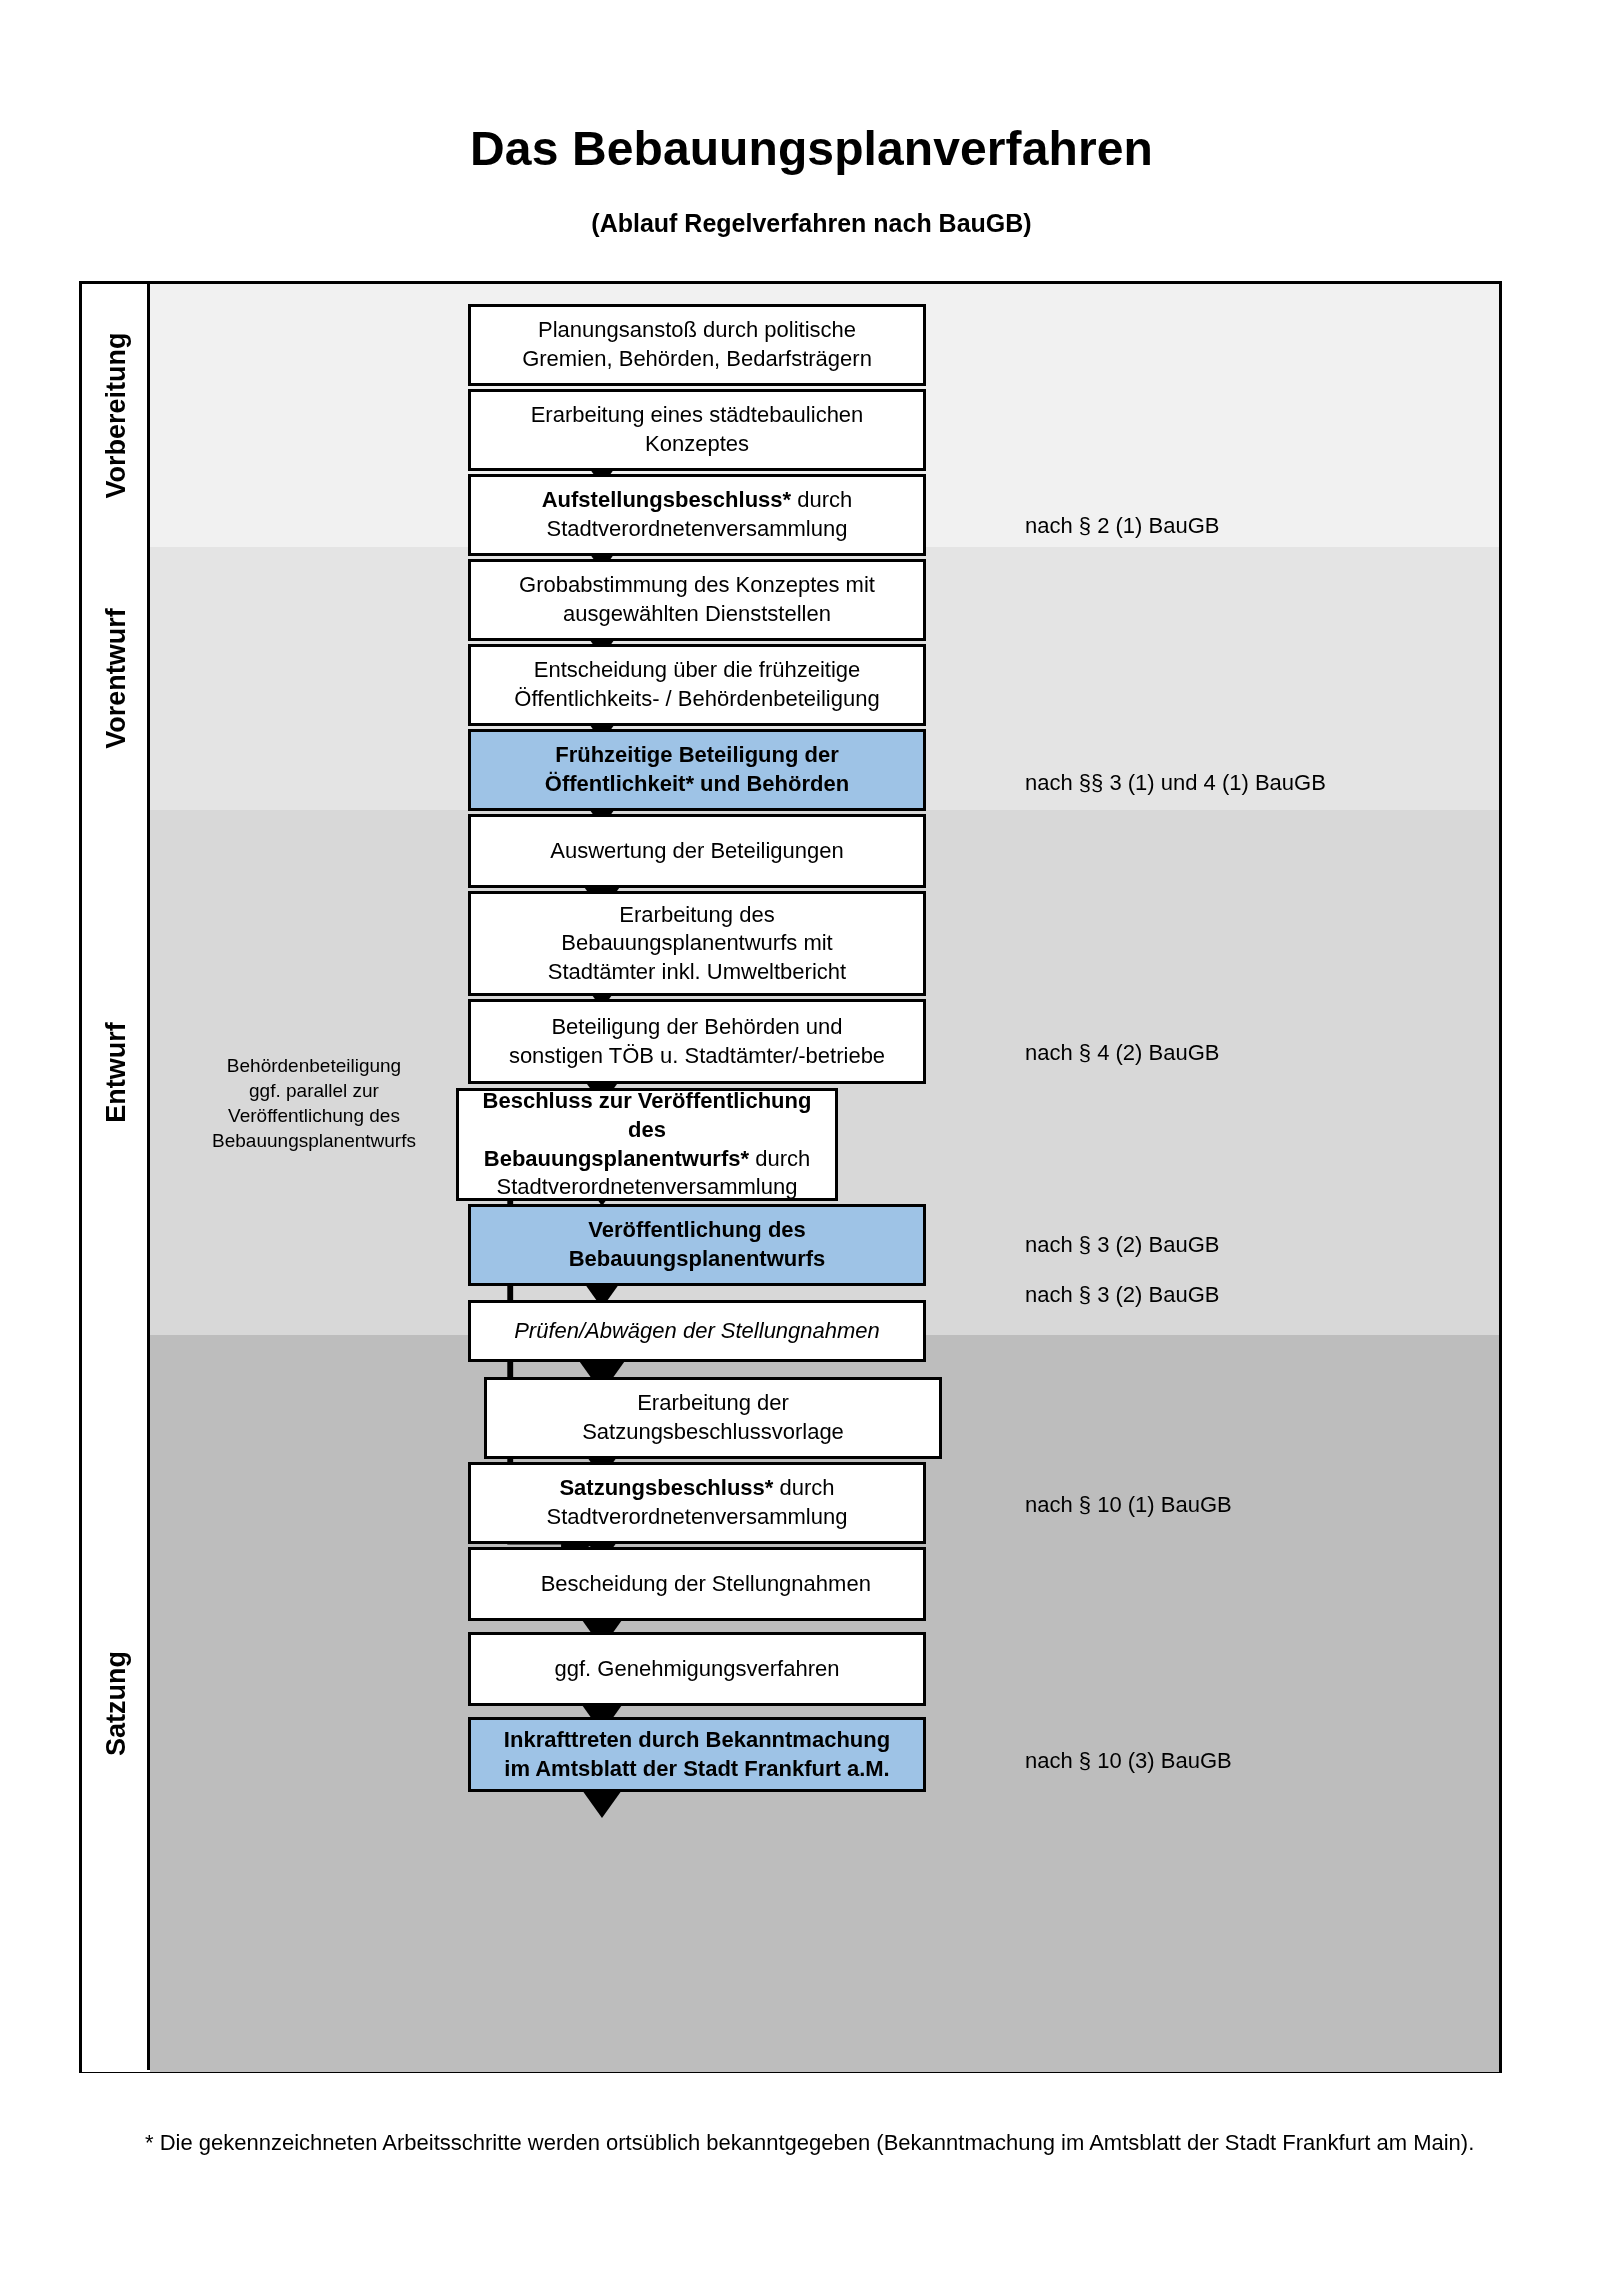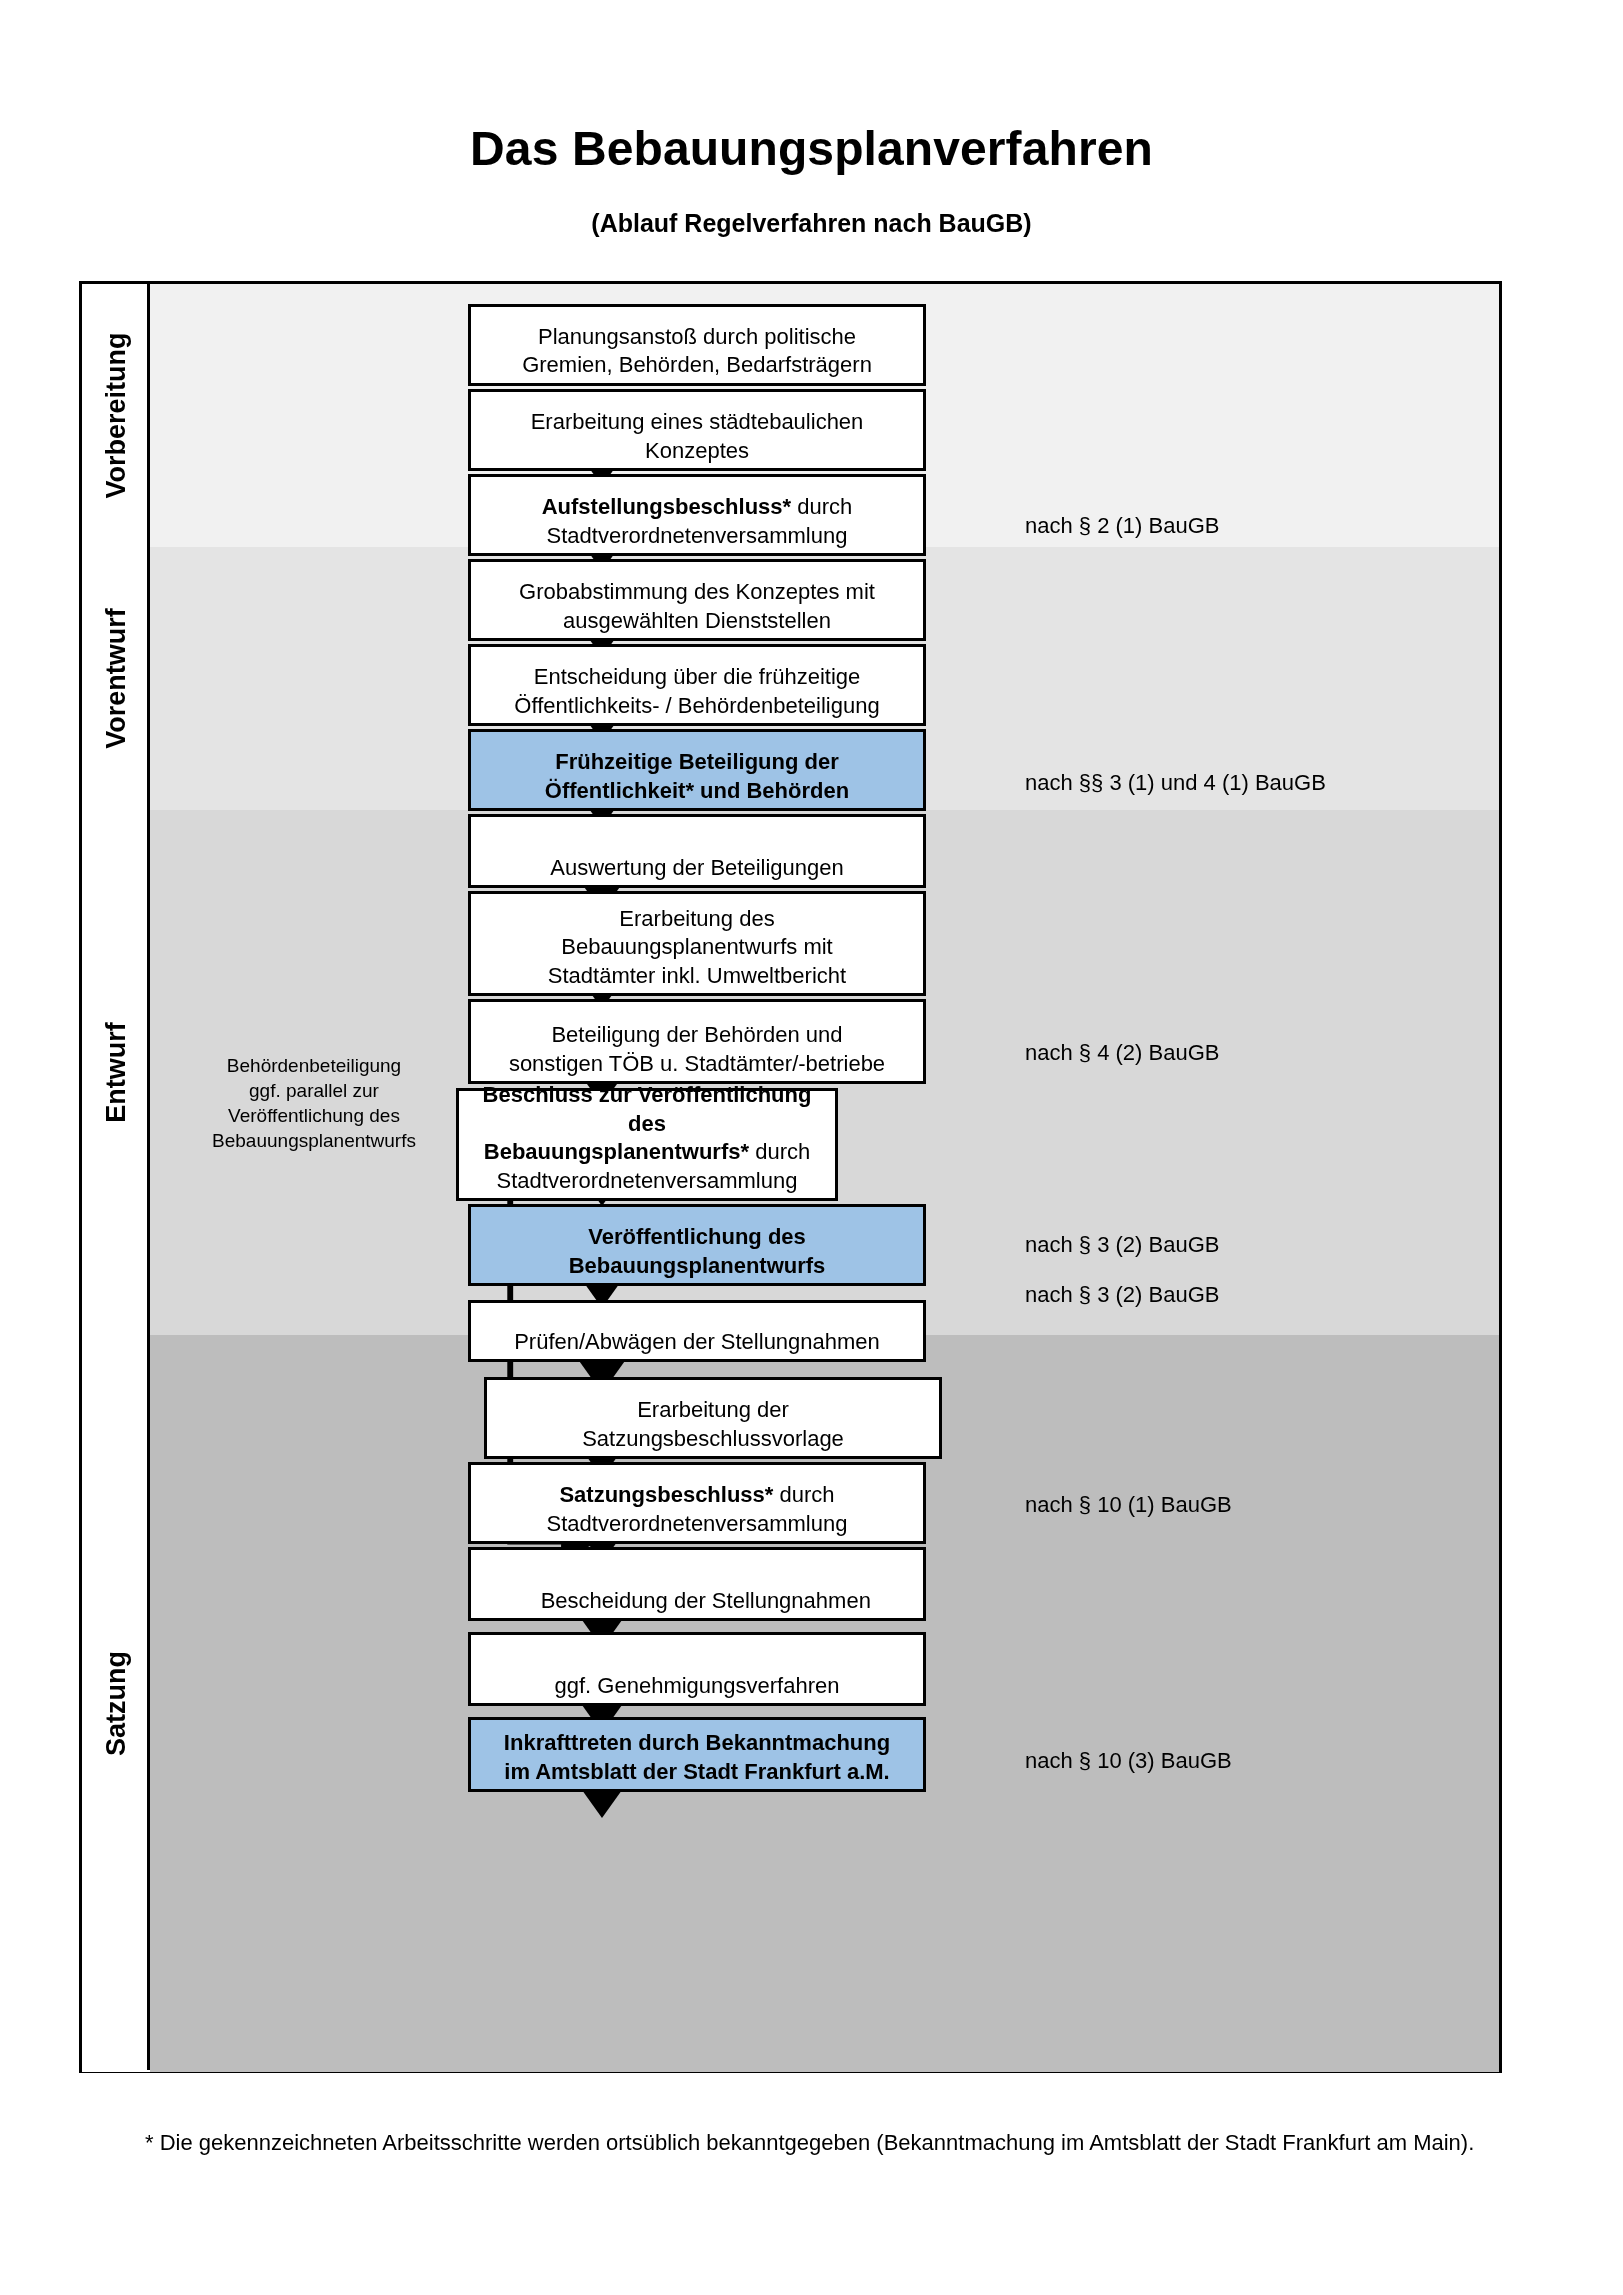--- a/index.html
+++ b/index.html
@@ -53,21 +53,21 @@
     white-space:nowrap;
     font-size:27px;font-weight:bold;
   }
 
   
   .box{
     position:absolute;
     box-sizing:border-box;
     border:3.3px solid #000;
     background:#fff;
-    display:flex;align-items:flex-end;justify-content:center;
+    display:flex;align-items:center;justify-content:center;
     text-align:center;
     font-size:22px;line-height:1.30;
     padding:2.6px 6.5px;
   }
   .box.blue{background:#9ec3e6;font-weight:bold;}
   .box b{font-weight:bold;}
 
   
   .tri{
     position:absolute;
@@ -214,21 +214,21 @@
       <div><b>Beschluss zur Veröffentlichung des</b><br>
            <b>Bebauungsplanentwurfs*</b><span> durch</span><br>
            <span>Stadtverordnetenversammlung</span></div>
     </div>
 
     <div class="box blue" style="left:386px;top:920px;width:458px;height:82px;">
       <div><span>Veröffentlichung des</span><br>
            <span>Bebauungsplanentwurfs</span></div>
     </div>
 
-    <div class="box" style="left:386px;top:1016px;width:458px;height:62px;">
+    <div class="box" style="left:386px;top:1016px;width:458px;height:62px;font-style:italic;">
       <div><span>Prüfen/Abwägen der Stellungnahmen</span></div>
     </div>
 
     <div class="box" style="left:402px;top:1093px;width:458px;height:82px;">
       <div><span>Erarbeitung der</span><br>
            <span>Satzungsbeschlussvorlage</span></div>
     </div>
 
     <div class="box" style="left:386px;top:1178px;width:458px;height:82px;">
       <div><b>Satzungsbeschluss*</b><span> durch</span><br>

